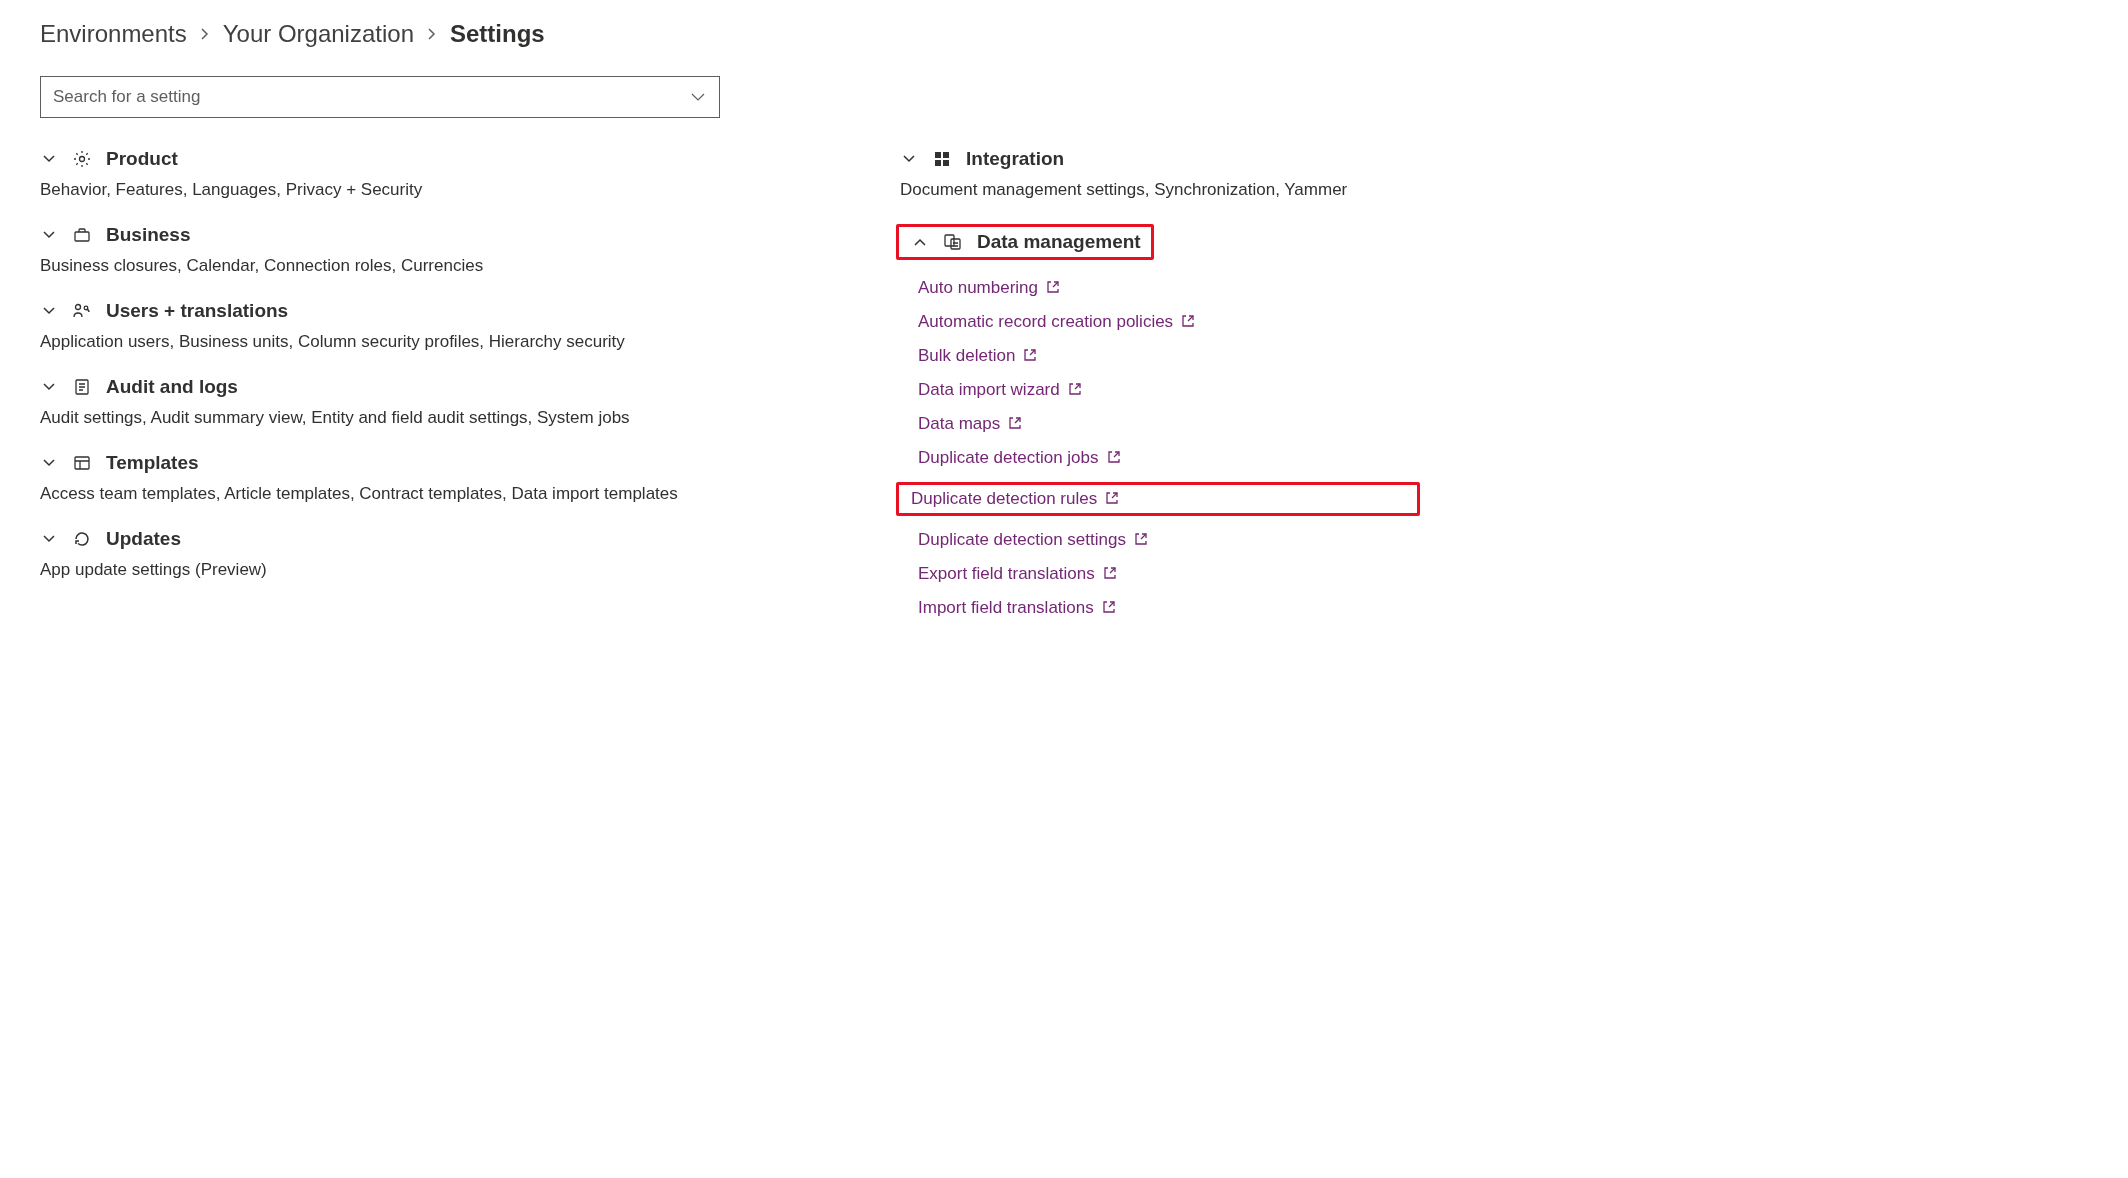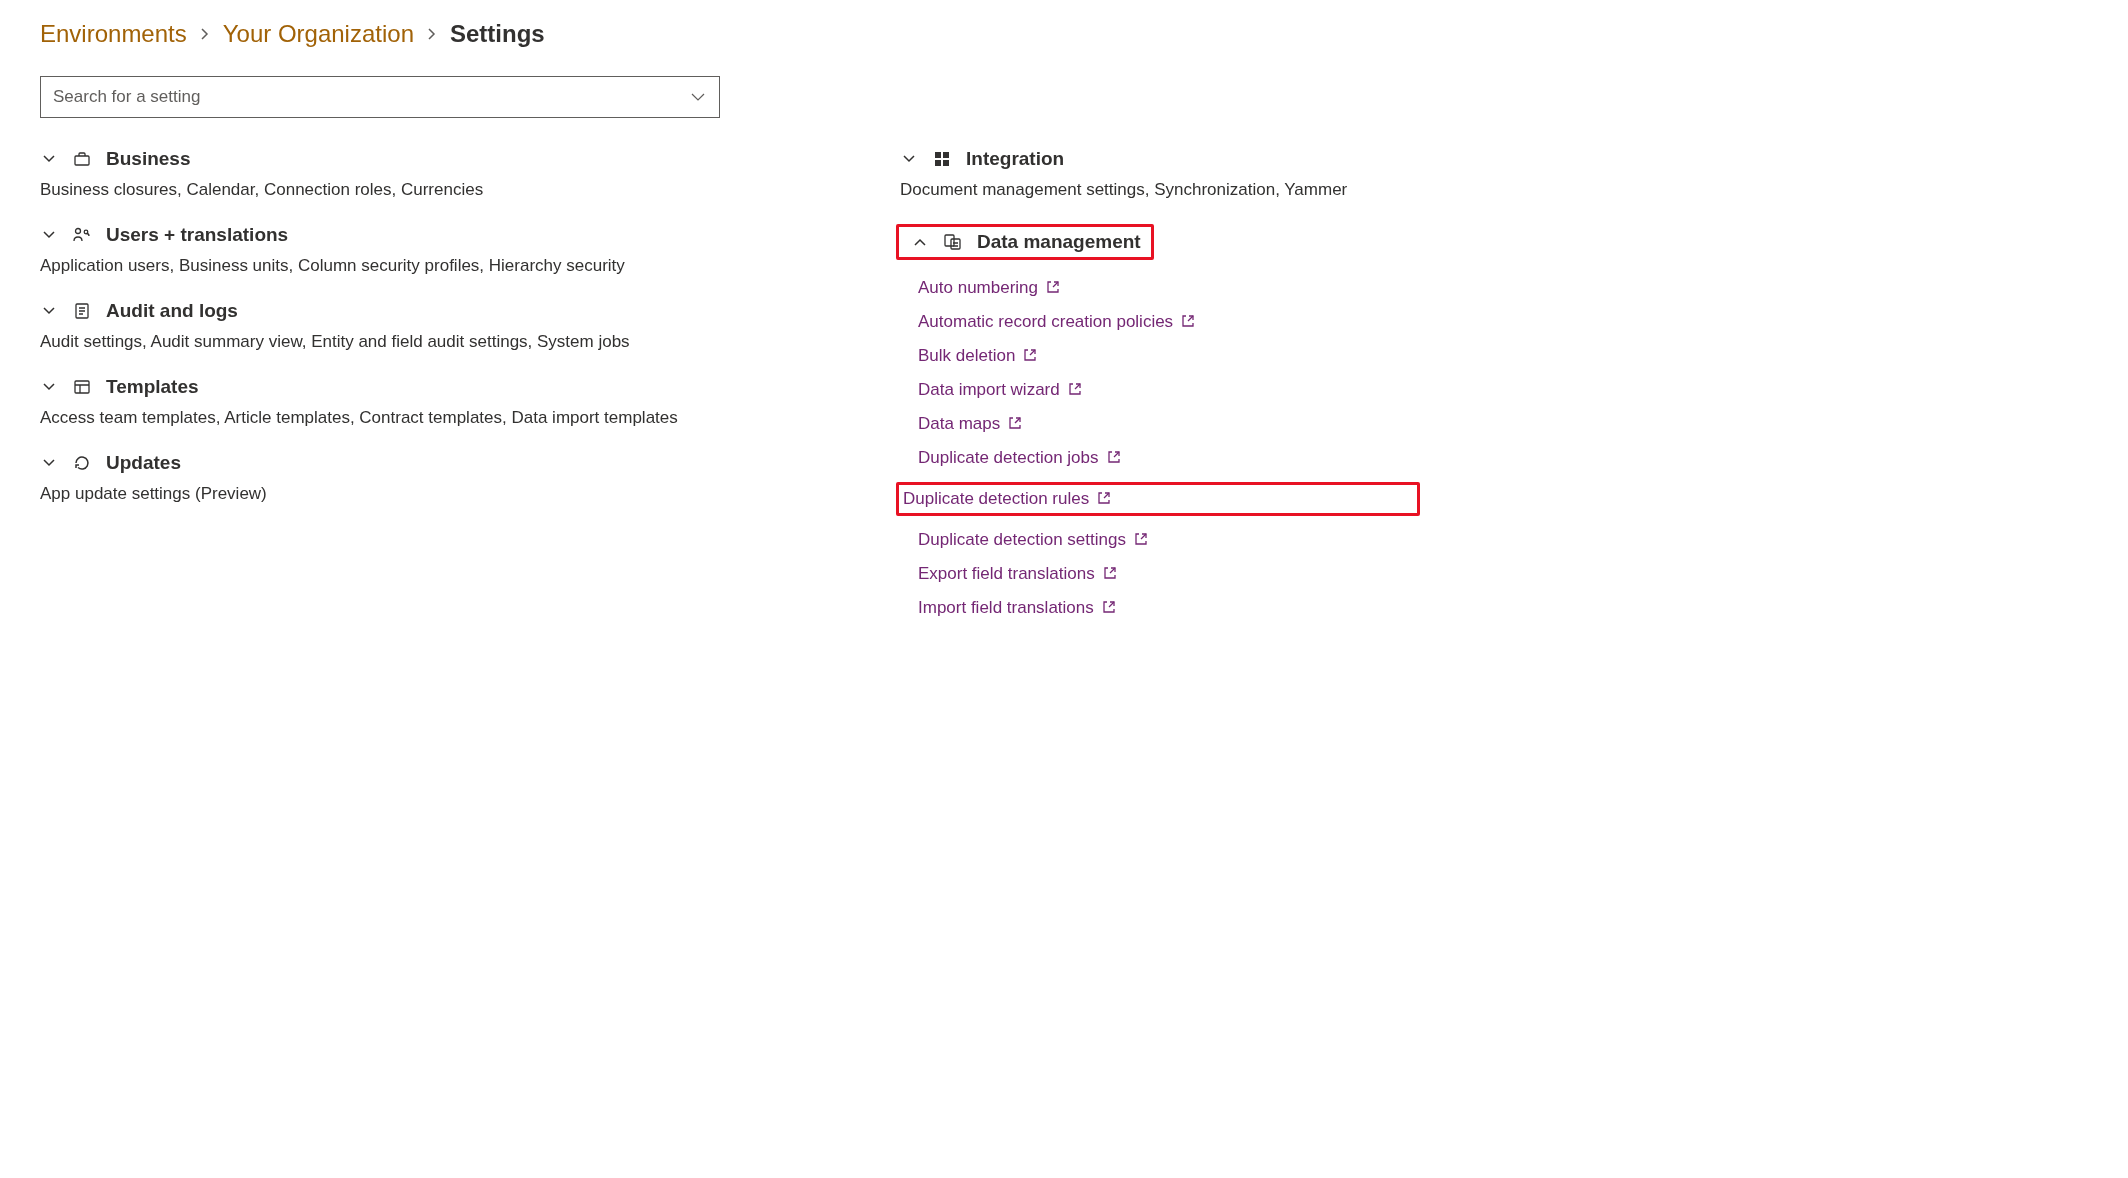--- a/index.html
+++ b/index.html
@@ -12,21 +12,21 @@
     background: #fff;
   }
   .breadcrumb {
     display: flex;
     align-items: center;
     gap: 12px;
     font-size: 24px;
     margin-bottom: 28px;
   }
   .breadcrumb .crumb {
-    color: #a16207;
+    color: #404040;
     cursor: pointer;
   }
   .breadcrumb .crumb.current {
     color: #323130;
     font-weight: 600;
   }
   .breadcrumb .sep {
     color: #605e5c;
     font-size: 20px;
   }
@@ -112,21 +112,21 @@
   }
   .link-row {
     display: inline-flex;
     align-items: center;
     gap: 8px;
     margin-left: 18px;
   }
   .link-row.boxed {
     border: 3px solid #e81123;
     border-radius: 2px;
-    padding: 4px 8px 4px 4px;
+    padding: 4px 8px 4px 12px;
     margin-left: -4px;
   }
   .link-text {
     font-size: 17px;
     color: #742774;
     cursor: pointer;
   }
   .ext-icon {
     width: 16px;
     height: 16px;
@@ -160,20 +160,37 @@
     <svg width="16" height="16" viewBox="0 0 16 16">
         <path d="M2 5 L8 11 L14 5" stroke="currentColor" stroke-width="1.2" fill="none"></path>
       </svg>
   </span>
 </div>
 
 <div class="cols">
 
   <div class="col">
 
+    <div class="section">
+      <div class="sec-head">
+        <span class="chev">
+          <svg width="14" height="14" viewBox="0 0 14 14">
+              <path d="M2 4 L7 9 L12 4" stroke="currentColor" stroke-width="1.5" fill="none"></path>
+            </svg>
+        </span>
+        <span class="sec-icon">
+          <svg width="18" height="18" viewBox="0 0 18 18" fill="none" stroke="currentColor" stroke-width="1.3">
+              <circle cx="9" cy="9" r="2.5"></circle>
+              <path d="M9 1v2M9 15v2M1 9h2M15 9h2M3.3 3.3l1.4 1.4M13.3 13.3l1.4 1.4M3.3 14.7l1.4-1.4M13.3 4.7l1.4-1.4"></path>
+            </svg>
+        </span>
+        <span class="sec-title">Product</span>
+      </div>
+      <div class="sec-summary">Behavior, Features, Languages, Privacy + Security</div>
+    </div>
 
     <div class="section">
       <div class="sec-head">
         <span class="chev">
           <svg width="14" height="14" viewBox="0 0 14 14">
               <path d="M2 4 L7 9 L12 4" stroke="currentColor" stroke-width="1.5" fill="none"></path>
             </svg>
         </span>
         <span class="sec-icon">
           <svg width="18" height="18" viewBox="0 0 18 18" fill="none" stroke="currentColor" stroke-width="1.3">

